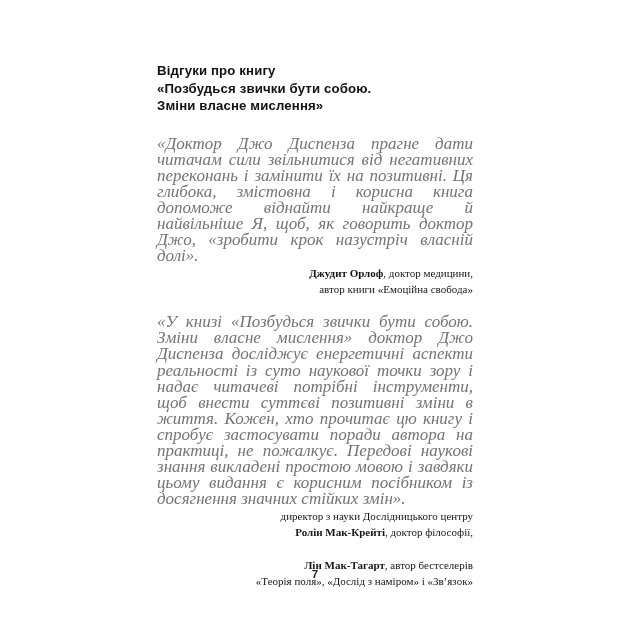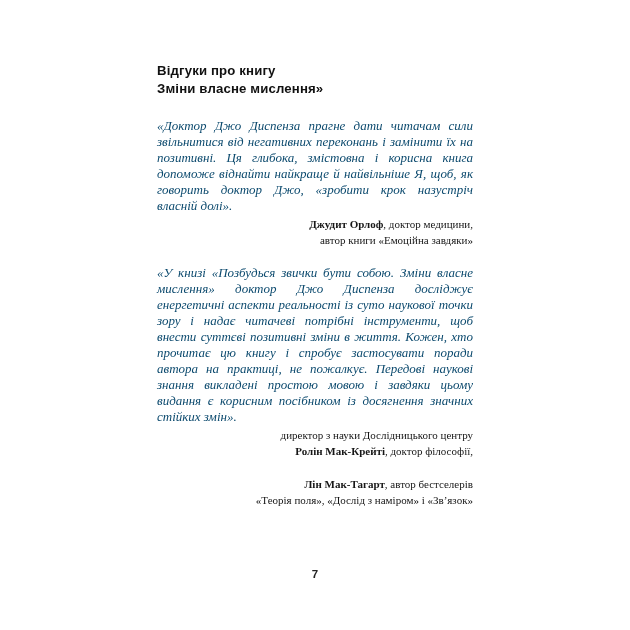--- a/index.html
+++ b/index.html
@@ -52,25 +52,25 @@
     margin: 0 0 17px 0;
   }
   .testimonial:last-of-type {
     margin-bottom: 0;
   }
 
   .quote {
     margin: 0;
     font-family: "Liberation Serif", "DejaVu Serif", serif;
     font-style: italic;
-    font-size: 13px;
+    font-size: 17px;
     line-height: 16.1px;
     text-align: justify;
     text-justify: inter-word;
-    color: #0c4a6e;
+    color: #737373;
     hyphens: manual;
   }
 
   .attribution {
     margin: 1px 0 0 0;
     text-align: right;
     font-family: "Liberation Serif", "DejaVu Serif", serif;
     font-style: normal;
     font-size: 11px;
     line-height: 16.0px;
@@ -98,28 +98,29 @@
 </style>
 </head>
 <body>
 
 <div class="page">
 
   <div class="text-column">
 
     <h1 class="page-heading">
       <span class="hline">Відгуки про книгу</span>
+      <span class="hline">«Позбудься звички бути собою.</span>
       <span class="hline">Зміни власне мислення»</span>
     </h1>
 
     <div class="testimonial">
       <p class="quote">«Доктор Джо Диспенза прагне дати читачам сили звільнитися від негативних переконань і замінити їх на позитивні. Ця глибока, змістовна і корисна книга допоможе віднайти найкраще й найвільніше Я, щоб, як говорить доктор Джо, «зробити крок назустріч власній долі».</p>
       <p class="attribution">
         <span class="attr-line"><span class="person-name">Джудит Орлоф</span><span>, доктор медицини,</span></span>
-        <span class="attr-line">автор книги «Емоційна завдяки»</span>
+        <span class="attr-line">автор книги «Емоційна свобода»</span>
       </p>
     </div>
 
     <div class="testimonial">
       <p class="quote">«У книзі «Позбудься звички бути собою. Зміни власне мислення» доктор Джо Диспенза досліджує енергетичні аспекти реальності із суто наукової точки зору і надає читачеві потрібні інструменти, щоб внести суттєві позитивні зміни в життя. Кожен, хто прочитає цю книгу і спробує застосувати поради автора на практиці, не пожалкує. Передові наукові знання викладені простою мовою і завдяки цьому видання є корисним посібником із досягнення значних стійких змін».</p>
       <p class="attribution">
         <span class="attr-line">директор з науки Дослідницького центру</span>
         <span class="attr-line"><span class="person-name">Ролін Мак-Крейті</span><span>, доктор філософії,</span></span>
       </p>
     </div>

